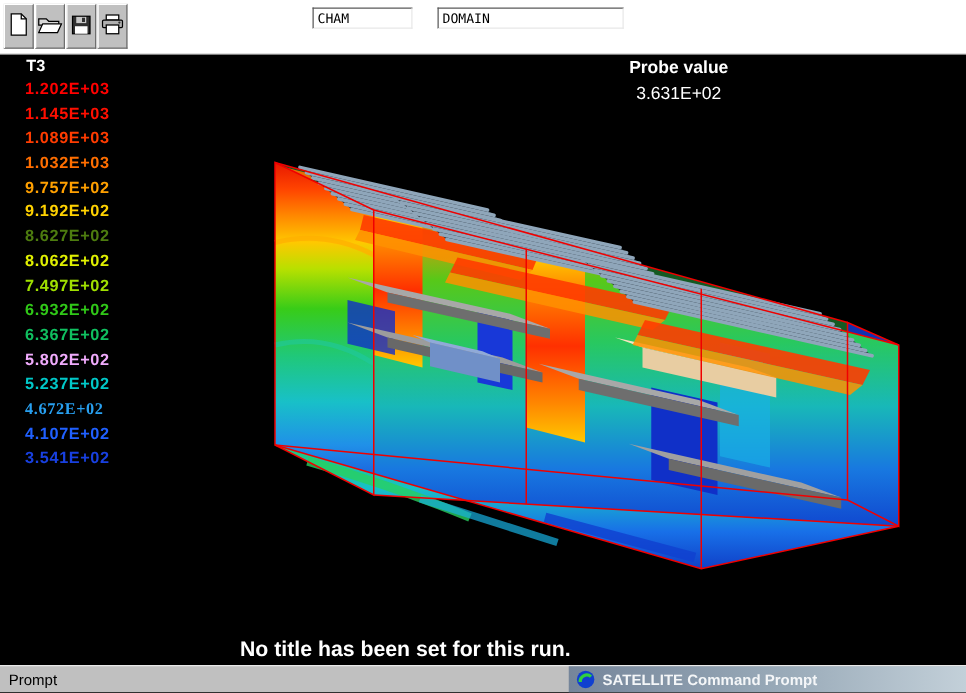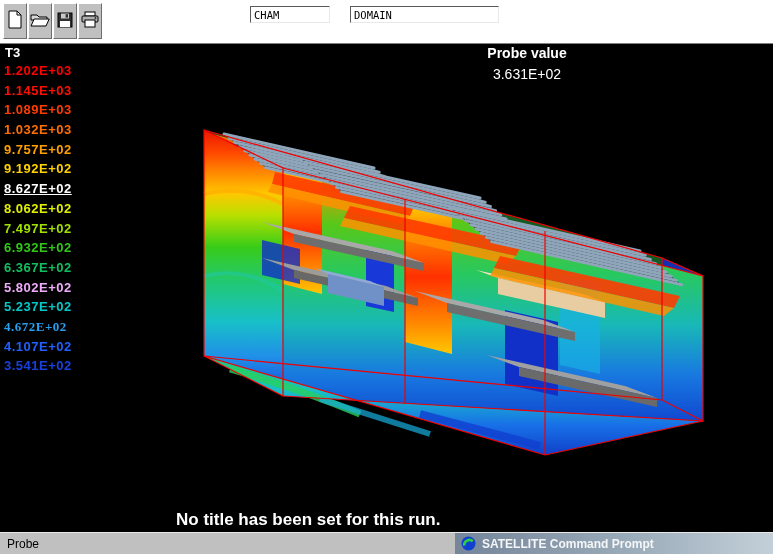--- a/index.html
+++ b/index.html
@@ -17,21 +17,21 @@
   .tb-btn:nth-of-type(2){left:28px;}
   .tb-btn:nth-of-type(3){left:53px;}
   .tb-btn:nth-of-type(4){left:78px;}
   .field{position:absolute;top:6px;height:13px;background:#fff;color:#000;
          border:1px solid;border-color:#5a5a5a #e8e8e8 #e8e8e8 #5a5a5a;
          font:10.5px "DejaVu Sans Mono",monospace;padding:1px 3px;}
   .field-cham{left:250px;width:72px;}
   .field-domain{left:350px;width:141px;}
 
   
-  .viewport{position:absolute;top:44px;left:0;width:612px;height:488px;background:#000;}
+  .viewport{position:absolute;top:44px;left:16px;width:612px;height:488px;background:#000;}
   .scene{position:absolute;top:0;left:0;}
   .var-label{position:absolute;top:1px;left:5px;color:#ffffff;font-size:13px;font-weight:bold;}
   .legend{position:absolute;top:17px;left:4px;}
   .legend-item{font:bold 13px "Liberation Sans",sans-serif;height:19.7px;line-height:19.7px;
                letter-spacing:.5px;white-space:nowrap;}
   .probe{position:absolute;top:1px;right:10px;width:150px;text-align:center;color:#ffffff;}
   .probe-label{font-size:14px;font-weight:bold;}
   .probe-value{font-size:14px;font-weight:normal;margin-top:5px;}
   .run-title{position:absolute;left:176px;top:466px;color:#ffffff;font-size:17px;font-weight:bold;}
 
@@ -271,42 +271,42 @@
 
     <div class="var-label">T3</div>
 
     <div class="legend">
       <div class="legend-item" style="color: rgb(255, 0, 0);">1.202E+03</div>
       <div class="legend-item" style="color: rgb(255, 15, 0);">1.145E+03</div>
       <div class="legend-item" style="color: rgb(255, 60, 0);">1.089E+03</div>
       <div class="legend-item" style="color: rgb(255, 110, 0);">1.032E+03</div>
       <div class="legend-item" style="color: rgb(255, 160, 0);">9.757E+02</div>
       <div class="legend-item" style="color: rgb(255, 210, 0);">9.192E+02</div>
-      <div class="legend-item" style="color: #ffffff; text-decoration: underline;">8.627E+02</div>
+      <div class="legend-item" style="color: #4d7c0f;">8.627E+02</div>
       <div class="legend-item" style="color: rgb(224, 240, 0); text-align: center;">8.062E+02</div>
       <div class="legend-item" style="color: rgb(160, 224, 0);">7.497E+02</div>
       <div class="legend-item" style="color: rgb(48, 200, 24);">6.932E+02</div>
       <div class="legend-item" style="color: rgb(16, 192, 96);">6.367E+02</div>
       <div class="legend-item" style="color: #f0abfc; text-align: right;">5.802E+02</div>
       <div class="legend-item" style="color: rgb(0, 200, 200);">5.237E+02</div>
       <div class="legend-item" style="color: rgb(40, 160, 240); font-family: Liberation Serif, serif;">4.672E+02</div>
       <div class="legend-item" style="color: rgb(32, 96, 255);">4.107E+02</div>
       <div class="legend-item" style="color: rgb(24, 64, 224);">3.541E+02</div>
     </div>
 
     <div class="probe">
       <div class="probe-label">Probe value</div>
       <div class="probe-value">3.631E+02</div>
     </div>
 
     <div class="run-title">No title has been set for this run.</div>
   </div>
 
   <div class="statusbar">
-    <div class="status-left">Probe</div>
+    <div class="status-left">Prompt</div>
     <div class="task-item">
       <span class="task-icon">
         <svg width="15" height="15" viewBox="0 0 15 15">
           <circle cx="7.5" cy="7.5" r="7" fill="#1040d0"></circle>
           <path d="M3.2 9.6 a5.2 5.2 0 0 1 8.6 -4.3" stroke="#30d040" stroke-width="2.6" fill="none"></path>
         </svg>
       </span>
       <span>SATELLITE Command Prompt</span>
     </div>
   </div>

